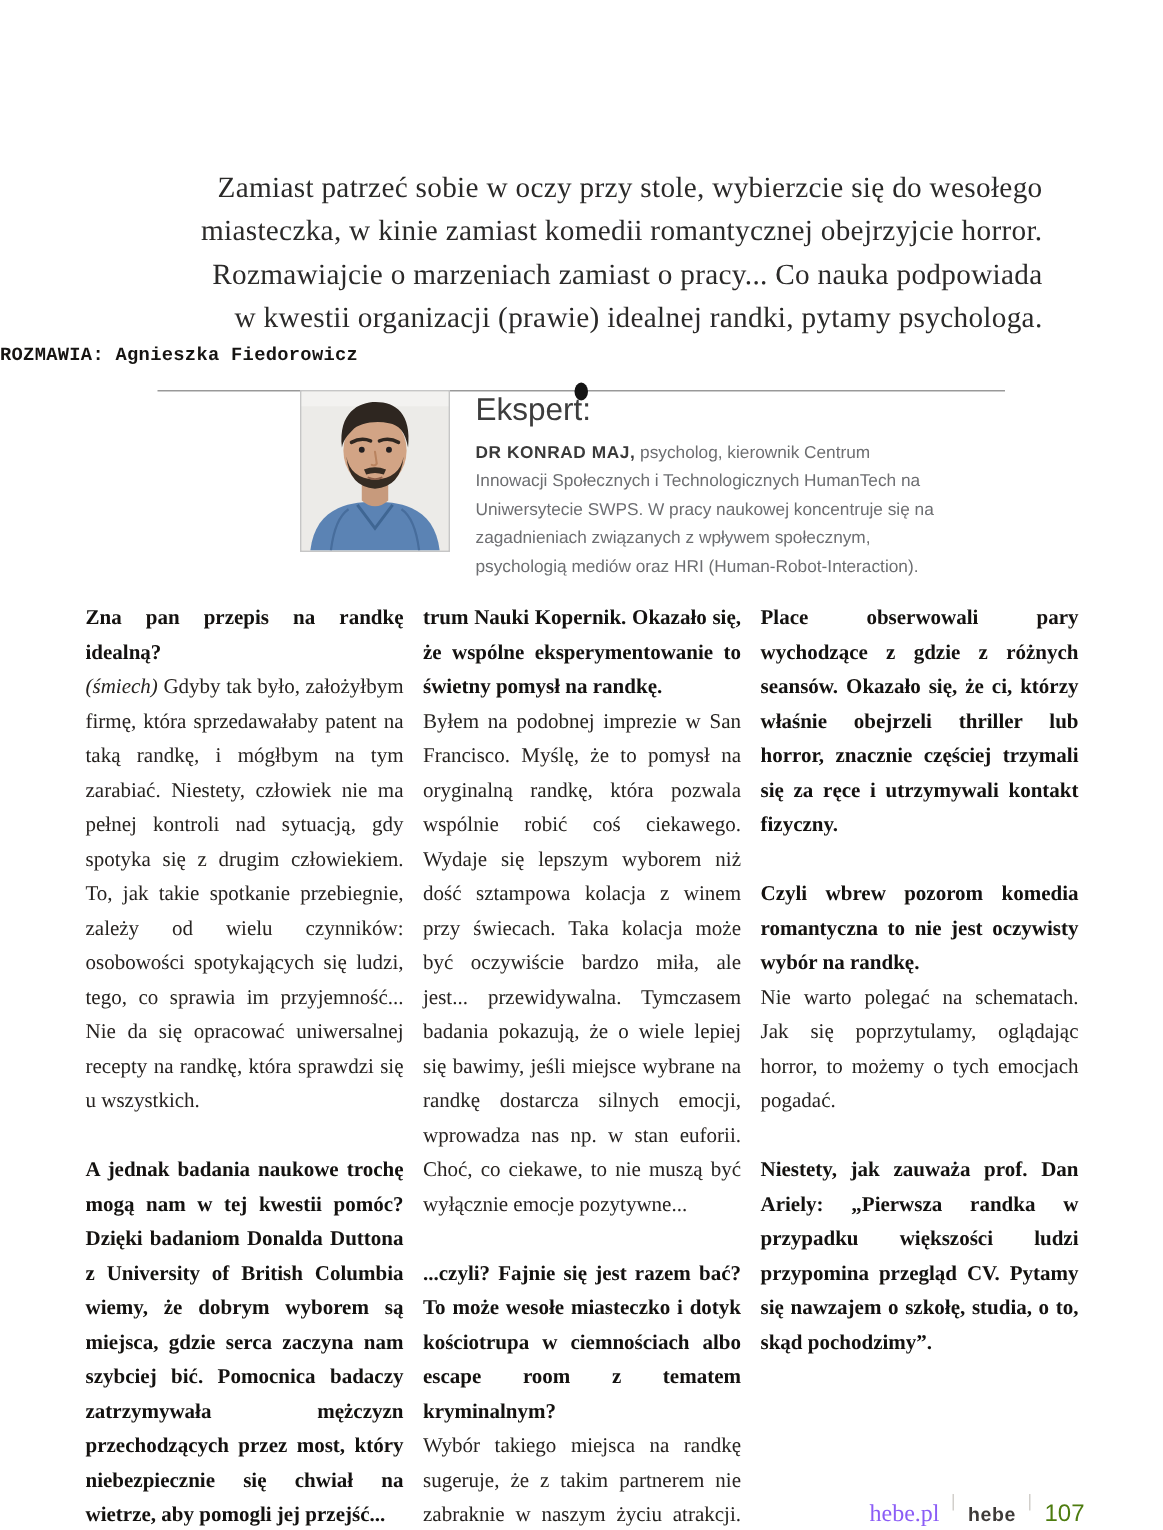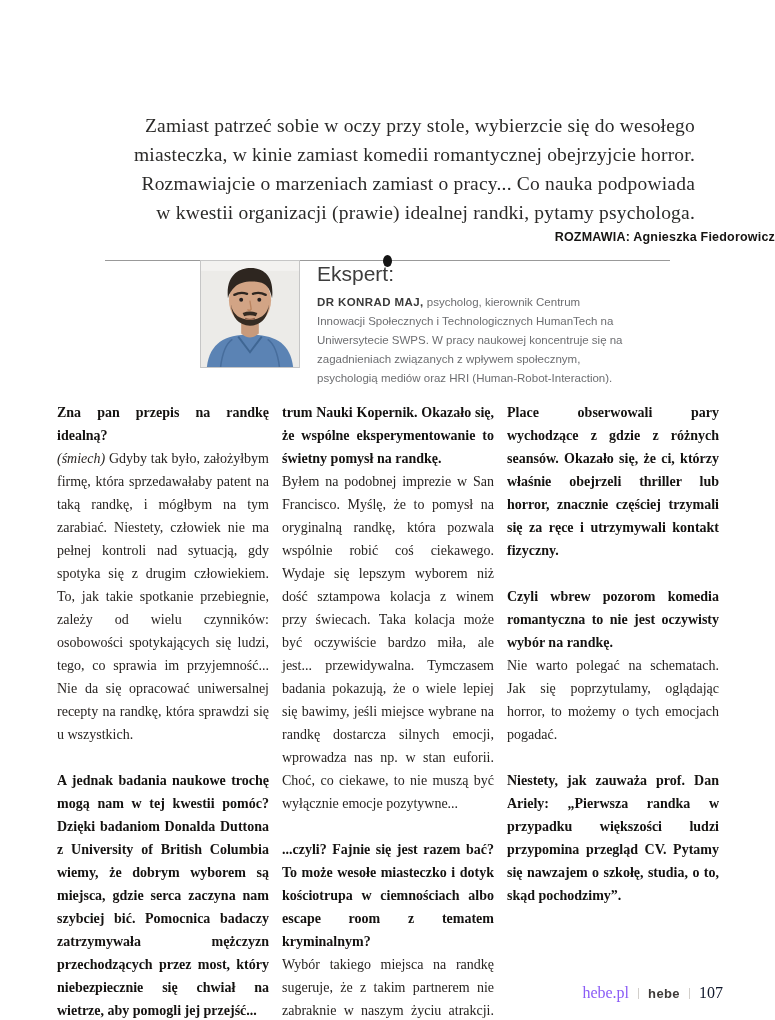--- a/index.html
+++ b/index.html
@@ -4,22 +4,22 @@
 <style>
   html,body{margin:0;padding:0;background:#fff;}
   .page{position:relative;width:775px;height:1020px;margin:0 auto;background:#ffffff;
         font-family:"Liberation Serif",serif;color:#231f20;overflow:hidden;}
 
   
   .headline{position:absolute;top:111px;left:80px;right:80px;text-align:right;
             font-size:19.5px;line-height:29px;color:#2b2a29;letter-spacing:.2px;}
 
   
-  .byline{position:absolute;top:230px;left:0;right:0;text-align:right;
-          font-family:Liberation Sans, sans-serif;font-weight:bold;
+  .byline{position:absolute;top:230px;left:0;right:0;text-align:left;
+          font-family:Liberation Mono, monospace;font-weight:bold;
           font-size:12.5px;color:#161412;letter-spacing:.2px;}
 
   
   .divider{position:absolute;top:260px;left:105px;width:565px;border-top:1px solid #999;}
   .divider-dot{position:absolute;top:-6.5px;left:50%;margin-left:-4.5px;width:9px;height:12px;
                background:#141414;border-radius:50%;}
 
   
   .expert{position:absolute;top:260px;left:200px;display:flex;gap:17px;}
   .expert-photo{width:100px;height:108px;border:1px solid #c6c6c6;background:#ecebe8;
@@ -37,21 +37,21 @@
   .col p.q{font-weight:bold;color:#141210;margin-top:23px;}
   .col p:first-child{margin-top:0;}
   .col em{font-style:italic;}
 
   
   .footer{position:absolute;top:984px;right:52px;display:flex;align-items:baseline;gap:9px;}
   .footer-site{font-family:"Liberation Serif",serif;font-size:16px;color:#8b5cf6;}
   .footer-sep{width:1px;height:11px;background:#d2cfcb;align-self:center;}
   .footer-brand{font-family:"Liberation Sans",sans-serif;font-weight:bold;font-size:13px;
                 color:#3e3a38;letter-spacing:.4px;}
-  .footer-page{font-family:Liberation Serif, serif;font-size:16px;color:#0f172a;}
+  .footer-page{font-family:Liberation Sans, sans-serif;font-size:16px;color:#4d7c0f;margin-top:17px;}
 </style>
 </head>
 <body>
 
 <div class="page">
 
   <div class="headline">
       <div>Zamiast patrzeć sobie w oczy przy stole, wybierzcie się do wesołego</div>
       <div>miasteczka, w kinie zamiast komedii romantycznej obejrzyjcie horror.</div>
       <div>Rozmawiajcie o marzeniach zamiast o pracy... Co nauka podpowiada</div>

